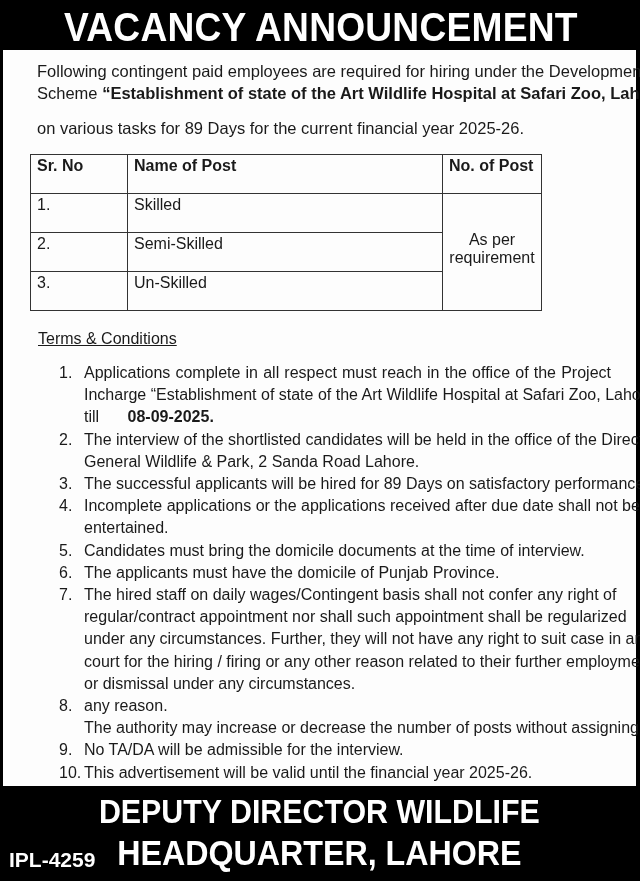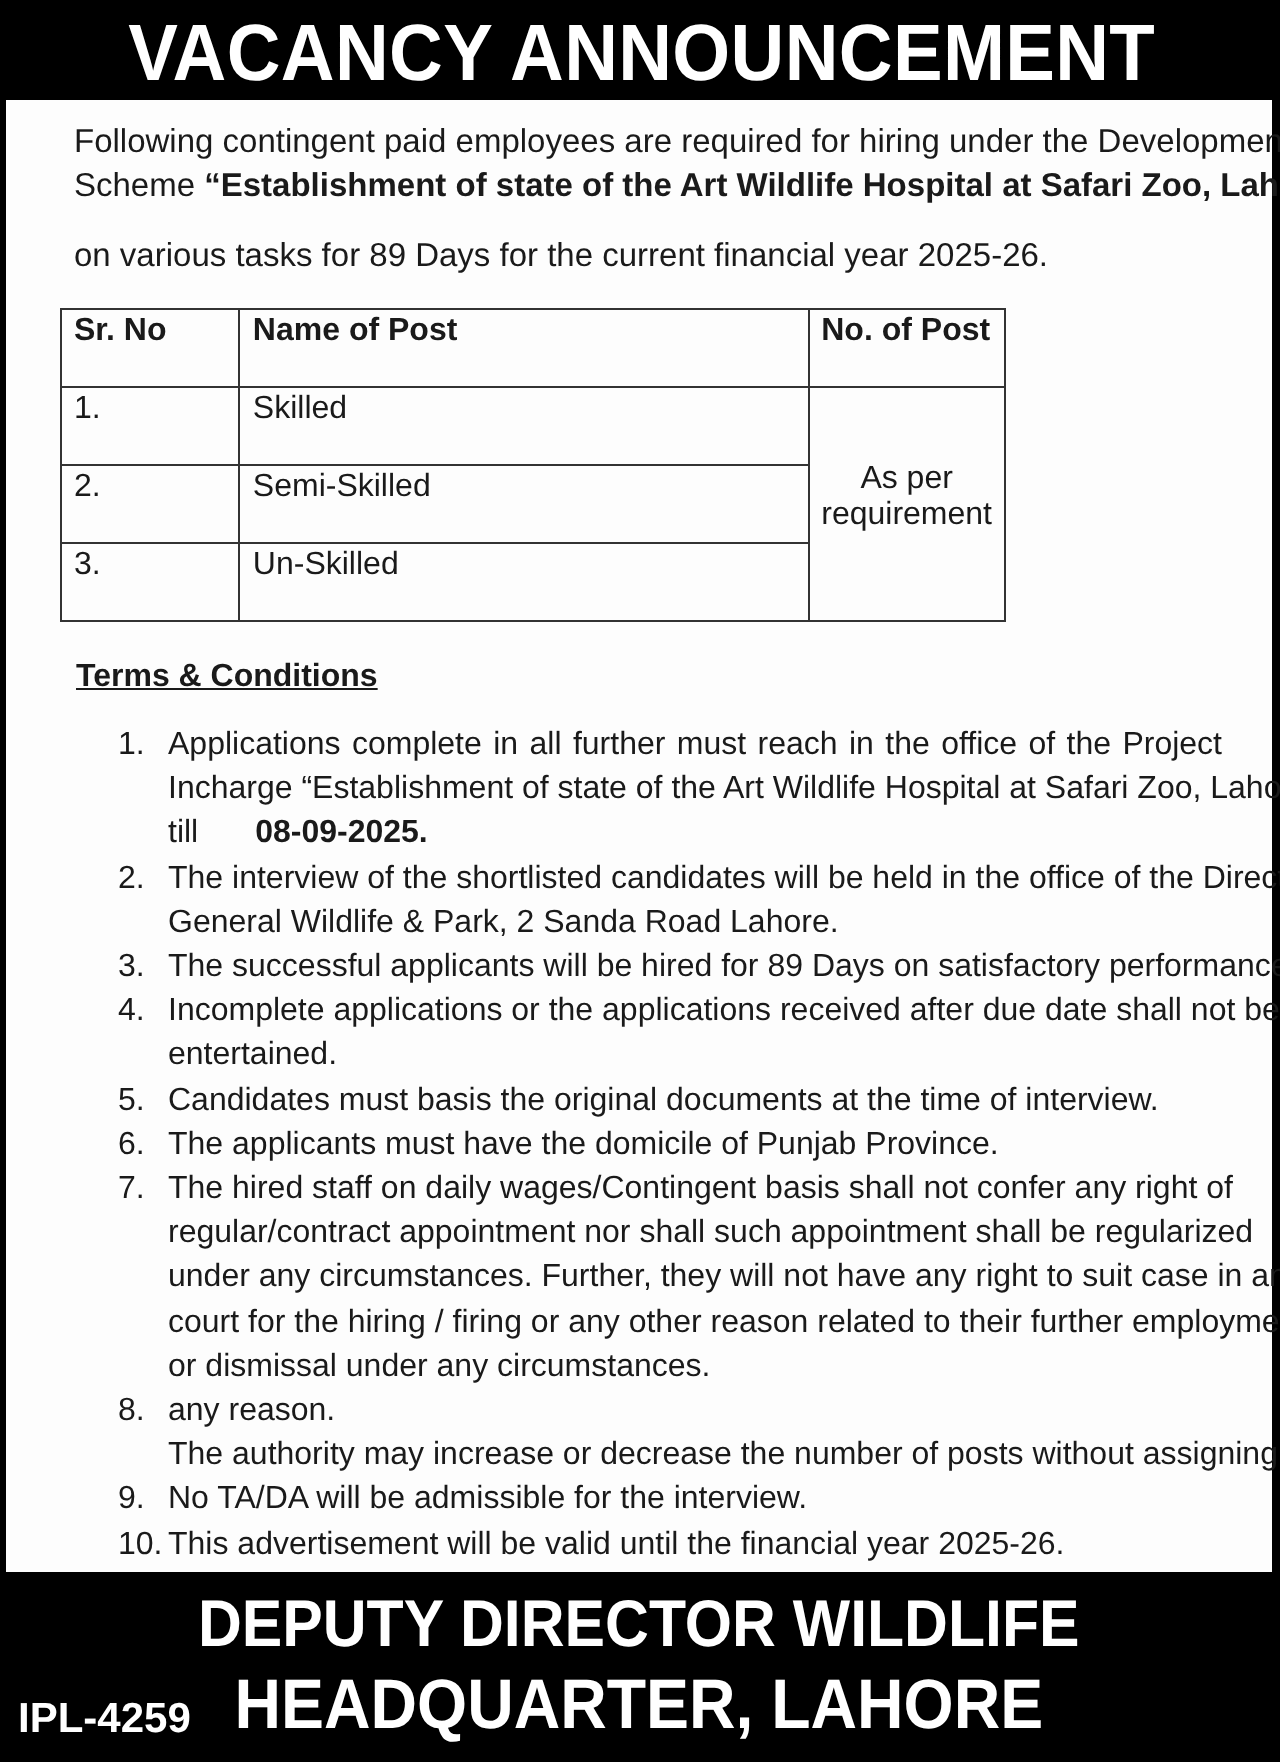--- a/index.html
+++ b/index.html
@@ -25,33 +25,33 @@
       background: #fdfdfd;
     }
     .intro {
       position: absolute; left: 34px; top: 10px; width: 570px;
       font-size: 16.5px; line-height: 22px; color: #1a1a1a;
     }
     .intro .line { display: block; white-space: nowrap; text-align: justify; text-align-last: justify; }
     .intro .line.last { text-align-last: left; margin-top: 13px; }
     .intro .scheme { font-weight: bold; }
     .tbl {
-      position: absolute; left: 27px; top: 104px; width: 473px; height: 151px;
+      position: absolute; left: 27px; top: 104px; width: 512px; height: 151px;
       border-collapse: collapse; font-size: 16px; color: #1a1a1a;
     }
     .tbl td, .tbl th {
       border: 1.5px solid #333; vertical-align: top; text-align: left;
       padding: 2px 6px 0 6px;
     }
     .tbl th { font-weight: bold; height: 36px; }
     .tbl td { height: 36px; }
     .tbl td.req { vertical-align: middle; text-align: center; padding-bottom: 8px; }
     .terms-heading {
       position: absolute; left: 35px; top: 280px;
-      font-weight: bold; font-size: 16px; text-decoration: underline;
+      font-weight: normal; font-size: 16px; text-decoration: underline;
       color: #1a1a1a;
     }
     .terms {
       position: absolute; left: 56px; top: 312px; width: 552px;
       font-size: 16px; line-height: 22.2px; color: #1a1a1a;
       margin: 0; padding: 0; list-style: none;
     }
     .terms li { position: relative; padding-left: 25px; }
     .terms li .num { position: absolute; left: 0; top: 0; }
     .terms li .line { display: block; white-space: nowrap; text-align: justify; text-align-last: justify; }
@@ -111,41 +111,41 @@
       <td>Un-Skilled</td>
     </tr>
   </tbody>
     </table>
 
   <div class="terms-heading">Terms &amp; Conditions</div>
 
   <ol class="terms">
     <li>
       <span class="num">1.</span>
-      <span class="line">Applications complete in all further must reach in the office of the Project</span>
+      <span class="line">Applications complete in all respect must reach in the office of the Project</span>
       <span class="line">Incharge “Establishment of state of the Art Wildlife Hospital at Safari Zoo, Lahore</span>
       <span class="line last"><span>till </span><b>08-09-2025.</b></span>
     </li>
     <li>
       <span class="num">2.</span>
       <span class="line">The interview of the shortlisted candidates will be held in the office of the Director</span>
       <span class="line last">General Wildlife &amp; Park, 2 Sanda Road Lahore.</span>
     </li>
     <li>
       <span class="num">3.</span>
       <span class="line last">The successful applicants will be hired for 89 Days on satisfactory performance.</span>
     </li>
     <li>
       <span class="num">4.</span>
       <span class="line">Incomplete applications or the applications received after due date shall not be</span>
       <span class="line last">entertained.</span>
     </li>
     <li>
       <span class="num">5.</span>
-      <span class="line last">Candidates must basis the original documents at the time of interview.</span>
+      <span class="line last">Candidates must bring the domicile documents at the time of interview.</span>
     </li>
     <li>
       <span class="num">6.</span>
       <span class="line last">The applicants must have the domicile of Punjab Province.</span>
     </li>
     <li>
       <span class="num">7.</span>
       <span class="line">The hired staff on daily wages/Contingent basis shall not confer any right of</span>
       <span class="line">regular/contract appointment nor shall such appointment shall be regularized</span>
       <span class="line">under any circumstances. Further, they will not have any right to suit case in any</span>

